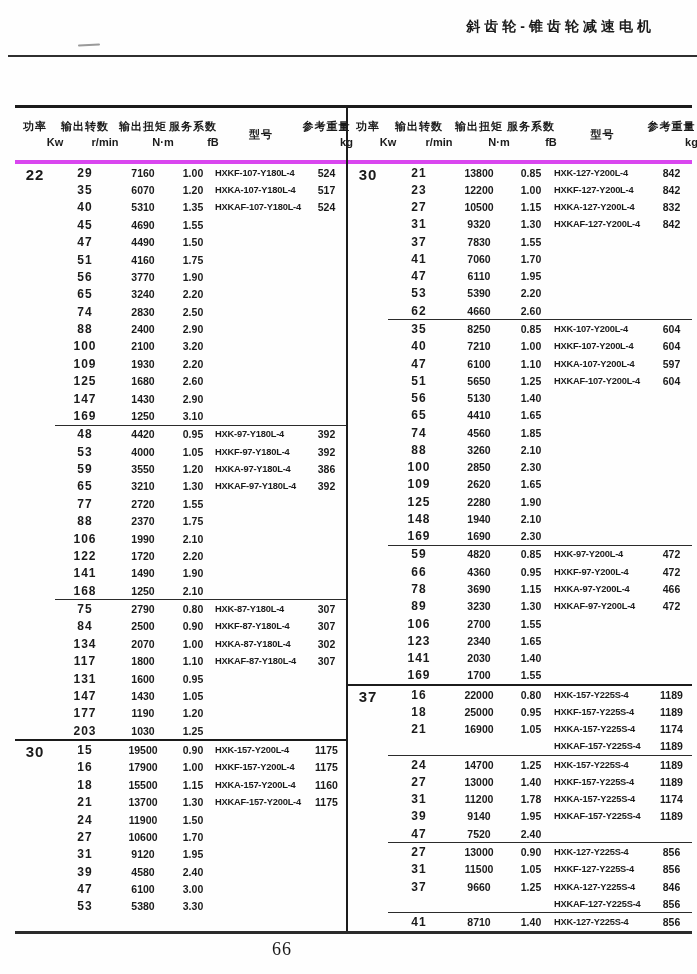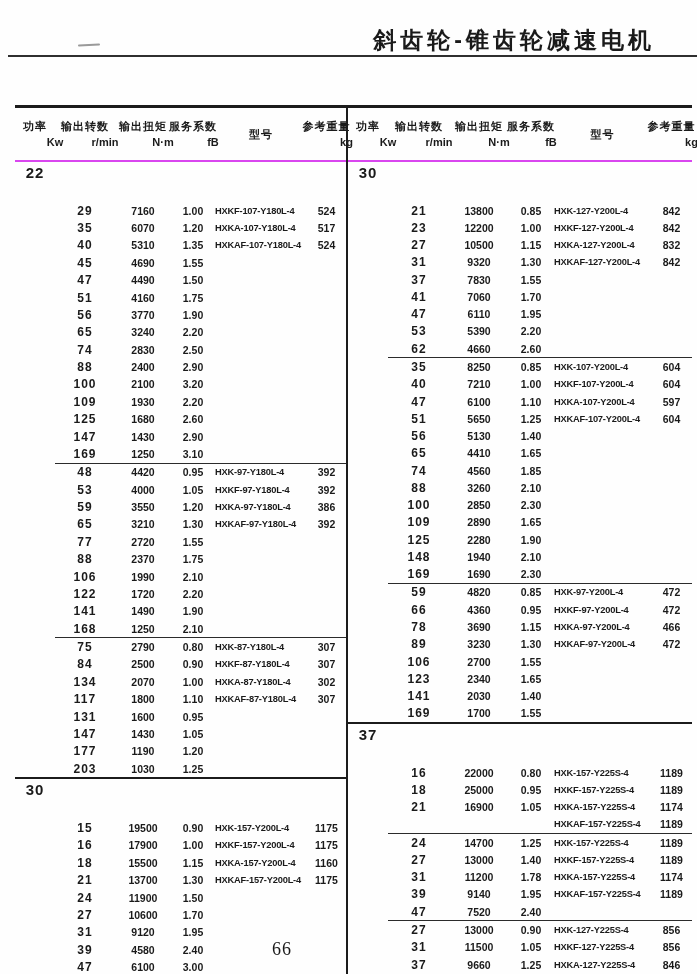--- a/index.html
+++ b/index.html
@@ -1,40 +1,40 @@
 <!DOCTYPE html>
 <html><head>
 <meta charset="utf-8">
 <style>
   html,body{margin:0;padding:0;background:#e8e8e8;}
   .page{position:relative;width:697px;height:974px;background:#fefefe;
         font-family:"Liberation Sans",sans-serif;color:#1a1a1a;overflow:hidden;margin:0 auto;}
-  .title{position:absolute;top:25px;right:42px;font-size:23px;font-weight:bold;
+  .title{position:absolute;top:18px;right:42px;font-size:14px;font-weight:bold;
          letter-spacing:4px;white-space:nowrap;}
   .rule-top{position:absolute;top:55px;left:8px;width:689px;height:2px;background:#2f2f2f;}
   .artifact-dash{position:absolute;top:44px;left:78px;width:22px;height:2px;background:#9a9a9a;
          border-radius:2px;transform:rotate(-3deg);}
   .table-wrap{position:absolute;top:105px;left:15px;width:677px;display:flex;
          border-top:3px solid #1c1c1c;border-bottom:3px solid #2b2b2b;align-items:stretch;}
   .half{display:flex;flex-direction:column;}
   .half.left{width:331px;}
   .half.right{width:344px;}
   .vdivider{width:2px;background:#1c1c1c;}
-  .hdr{height:52px;border-bottom:2px solid #d946ef;display:grid;align-items:center;}
+  .hdr{height:52px;border-bottom:4px solid #d946ef;display:grid;align-items:center;}
   .half.left .hdr{grid-template-columns:40px 60px 56px 44px 92px 39px;}
   .half.right .hdr{grid-template-columns:40px 62px 58px 46px 97px 41px;}
   .hcell{display:flex;flex-direction:column;align-items:center;justify-content:center;
          font-weight:bold;line-height:1.5;}
   .hcell .zh{font-size:11px;letter-spacing:1px;white-space:nowrap;}
   .hcell .unit{font-size:11px;margin-left:40px;}
   .group{display:flex;align-items:stretch;}
   .group + .group{border-top:2.5px solid #1b1b1b;}
   .power-cell{width:40px;font-weight:bold;font-size:15px;text-align:center;padding-top:2px;
          letter-spacing:1px;}
-  .blocks{flex:1;display:flex;flex-direction:column;margin-top:40px;}
+  .blocks{flex:1;display:flex;flex-direction:column;}
   .block + .block{border-top:1.5px solid #2b2b2b;}
   .row{display:grid;align-items:center;}
   .half.left .row{grid-template-columns:60px 56px 44px 92px 39px;height:17.39px;}
   .half.right .row{grid-template-columns:62px 58px 46px 97px 41px;height:17.28px;}
   .c{text-align:center;white-space:nowrap;overflow:visible;}
   .c-rpm{font-weight:bold;font-size:12px;letter-spacing:1px;}
   .c-tq{font-weight:bold;font-size:10.5px;}
   .c-fb{font-weight:bold;font-size:10.5px;}
   .c-model{font-weight:bold;font-size:9.3px;text-align:left;letter-spacing:-0.2px;}
   .c-kg{font-weight:bold;font-size:10.5px;}
@@ -559,21 +559,21 @@
                 </div>
                 <div class="row">
                   <span class="c c-rpm">100</span>
                   <span class="c c-tq">2850</span>
                   <span class="c c-fb">2.30</span>
                   <span class="c c-model"></span>
                   <span class="c c-kg"></span>
                 </div>
                 <div class="row">
                   <span class="c c-rpm">109</span>
-                  <span class="c c-tq">2890</span>
+                  <span class="c c-tq">2620</span>
                   <span class="c c-fb">1.65</span>
                   <span class="c c-model"></span>
                   <span class="c c-kg"></span>
                 </div>
                 <div class="row">
                   <span class="c c-rpm">125</span>
                   <span class="c c-tq">2280</span>
                   <span class="c c-fb">1.90</span>
                   <span class="c c-model"></span>
                   <span class="c c-kg"></span>

